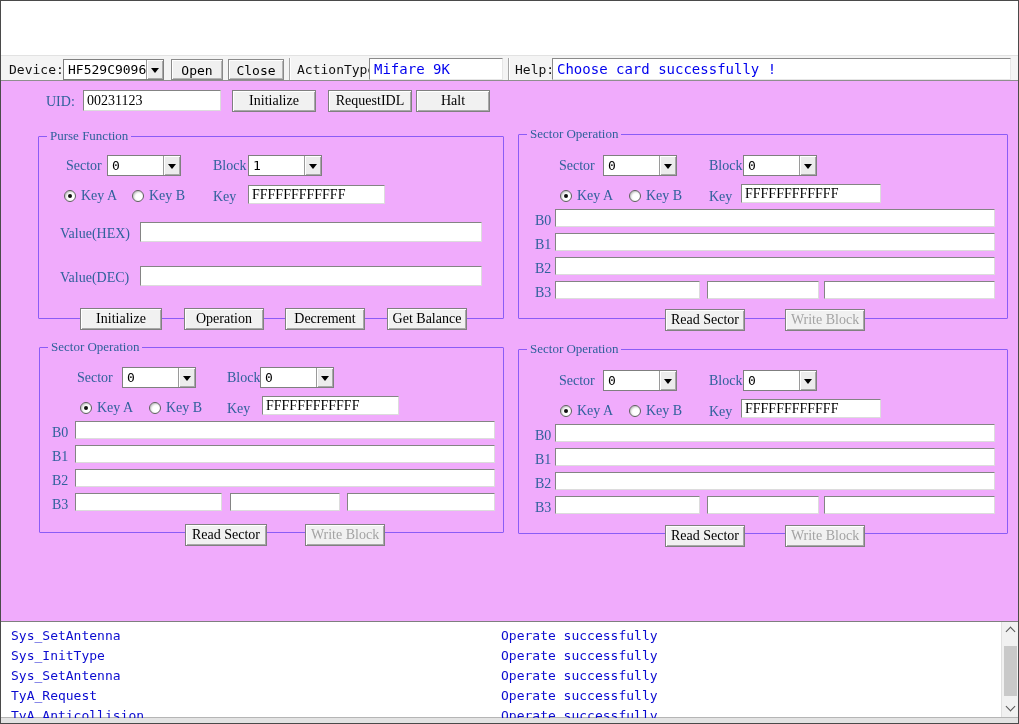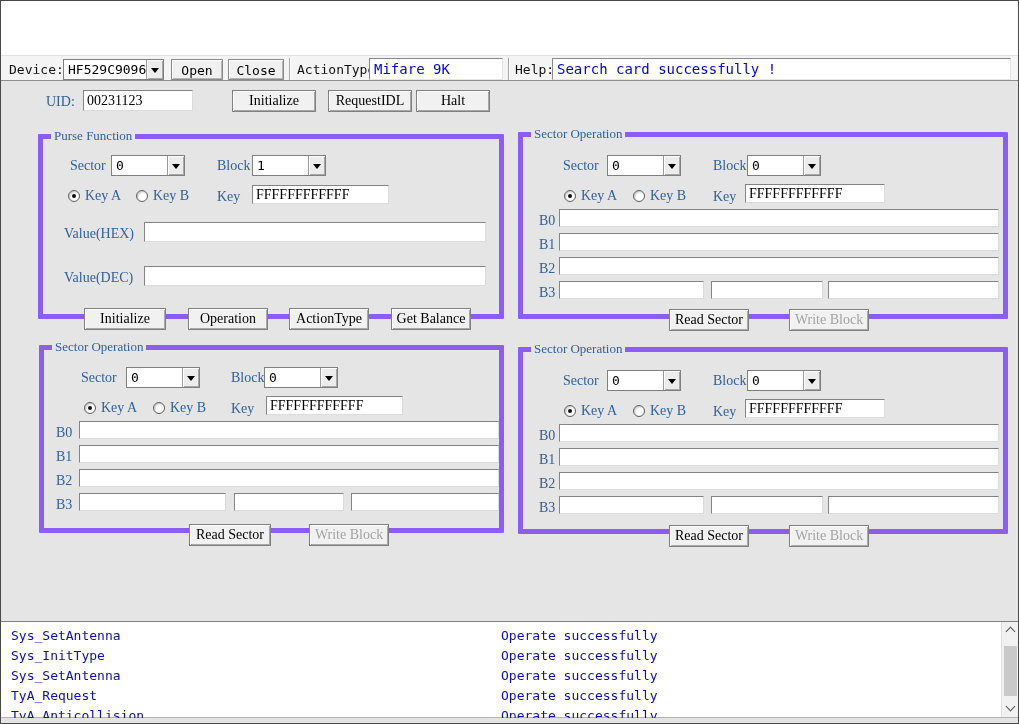--- a/index.html
+++ b/index.html
@@ -38,29 +38,29 @@
     font-family:"DejaVu Sans Mono", monospace; font-size:14px; color:#0000ee; padding:2px 4px; white-space:nowrap; overflow:hidden; }
   .tsep { position:absolute; top:2px; width:2px; height:22px; border-left:1px solid #a6a6a6; border-right:1px solid #ffffff; }
   
   .combo { position:absolute; height:21px; background:#fff; border:1px solid #7f7f7f; display:flex; }
   .combo-val { flex:1; font-family:"DejaVu Sans Mono", monospace; font-size:13px; color:#000; padding:2px 0 0 4px; overflow:hidden; }
   .combo-btn { width:17px; height:100%; background:#ececec; border-left:1px solid #9a9a9a;
     box-shadow: inset 1px 1px 0 #ffffff, inset -1px -1px 0 #a8a8a8; position:relative; }
   .tri { position:absolute; left:4px; top:8px; width:0; height:0;
     border-left:4px solid transparent; border-right:4px solid transparent; border-top:5px solid #000; }
   
-  .client { position:absolute; top:80px; left:0; right:0; height:540px; background:#e5e5e5; }
+  .client { position:absolute; top:80px; left:0; right:0; height:540px; background:#f0abfc; }
   .lbl { position:absolute; font-family:"Liberation Serif", serif; font-size:14px; color:#30619c; white-space:nowrap; }
   .ti { position:absolute; background:#fff; border:1px solid #848484; border-bottom-color:#dcdcdc; border-right-color:#dcdcdc;
     font-family:"Liberation Serif", serif; font-size:14px; color:#000; padding:0 3px; }
   .btn { position:absolute; height:22px; background:#f1f1f1; border:1px solid #808080;
     box-shadow: inset 1px 1px 0 #ffffff, inset -1px -1px 0 #a8a8a8;
     font-family:"Liberation Serif", serif; font-size:14px; color:#000; text-align:center; cursor:default; }
   .btn.disabled { color:#a3a3a3; }
-  .grp { position:absolute; border:5px solid #8b5cf6; border-radius:1px; }
+  .grp { position:absolute; border:1px solid #8b5cf6; border-radius:1px; }
   .grp legend { margin-left:8px; padding:0 3px; font-family:"Liberation Serif", serif; font-size:13px; color:#30619c; }
   .radio { position:absolute; width:12px; height:12px; border-radius:50%; background:#fff;
     border:1px solid #5d5d5d; box-shadow: inset 1px 1px 2px #c0c0c0; }
   .radio.checked::after { content:""; position:absolute; left:3px; top:3px; width:4px; height:4px; border-radius:50%; background:#101010; }
   
   .log { position:absolute; top:620px; left:0; right:0; height:97px; background:#fff;
     border-top:1px solid #7f7f7f; border-bottom:1px solid #b5b5b5; }
   .log-row { position:absolute; left:0; right:17px; height:20px; }
   .log-name { position:absolute; left:10px; top:2px; font-family:"DejaVu Sans Mono", monospace; font-size:13px; color:#0b0bd0; }
   .log-status { position:absolute; left:500px; top:2px; font-family:"DejaVu Sans Mono", monospace; font-size:13px; color:#0b0bd0; }
@@ -87,27 +87,27 @@
           <span class="tri"></span>
         </span>
     </div>
     <button class="tbtn" style="left:170px;top:3px;width:52px">Open</button>
     <button class="tbtn" style="left:227px;top:3px;width:56px">Close</button>
     <span class="tsep" style="left:288px"></span>
     <span class="mono-lbl" style="left:296px;top:6px">ActionType:</span>
     <span class="sunken" style="left:368px;top:2px;width:134px">Mifare 9K</span>
     <span class="tsep" style="left:507px"></span>
     <span class="mono-lbl" style="left:514px;top:6px">Help:</span>
-    <span class="sunken" style="left:551px;top:2px;width:459px">Search card successfully !</span>
+    <span class="sunken" style="left:551px;top:2px;width:459px">Choose card successfully !</span>
   </div>
 
   <div class="client">
 
     <span class="lbl" style="left:45px;top:13px">UID:</span>
-    <input class="ti" style="left: 82px; top: 9px; width: 110px; height: 21px;" value="00231123">
+    <input class="ti" style="left: 82px; top: 9px; width: 138px; height: 21px;" value="00231123">
     <button class="btn" style="left:231px;top:9px;width:84px">Initialize</button>
     <button class="btn" style="left:327px;top:9px;width:84px">RequestIDL</button>
     <button class="btn" style="left:415px;top:9px;width:74px">Halt</button>
 
     <fieldset class="grp" style="left:37px;top:47px;width:466px;height:191px">
       <legend>Purse Function</legend>
       <span class="lbl" style="left:27px;top:14px">Sector</span>
       <div class="combo" style="left:68px;top:11px;width:74px">
         <span class="combo-val">0</span>
         <span class="combo-btn">
@@ -126,21 +126,21 @@
       <span class="radio" style="left:93px;top:46px"></span>
       <span class="lbl" style="left:110px;top:44px">Key B</span>
       <span class="lbl" style="left:174px;top:45px">Key</span>
       <input class="ti" style="left: 209px; top: 41px; width: 137px; height: 19px;" value="FFFFFFFFFFFF">
       <span class="lbl" style="left:21px;top:82px">Value(HEX)</span>
       <input class="ti" style="left: 101px; top: 78px; width: 342px; height: 20px;" value="">
       <span class="lbl" style="left:21px;top:126px">Value(DEC)</span>
       <input class="ti" style="left: 101px; top: 122px; width: 342px; height: 20px;" value="">
       <button class="btn" style="left:41px;top:164px;width:82px">Initialize</button>
       <button class="btn" style="left:145px;top:164px;width:80px">Operation</button>
-      <button class="btn" style="left:246px;top:164px;width:80px">ActionType</button>
+      <button class="btn" style="left:246px;top:164px;width:80px">Decrement</button>
       <button class="btn" style="left:348px;top:164px;width:80px">Get Balance</button>
     </fieldset>
 
     <fieldset class="grp" style="left:517px;top:45px;width:490px;height:193px">
       <legend>Sector Operation</legend>
       <span class="lbl" style="left:40px;top:16px">Sector</span>
       <div class="combo" style="left:84px;top:13px;width:74px">
         <span class="combo-val">0</span>
         <span class="combo-btn">
             <span class="tri"></span>

